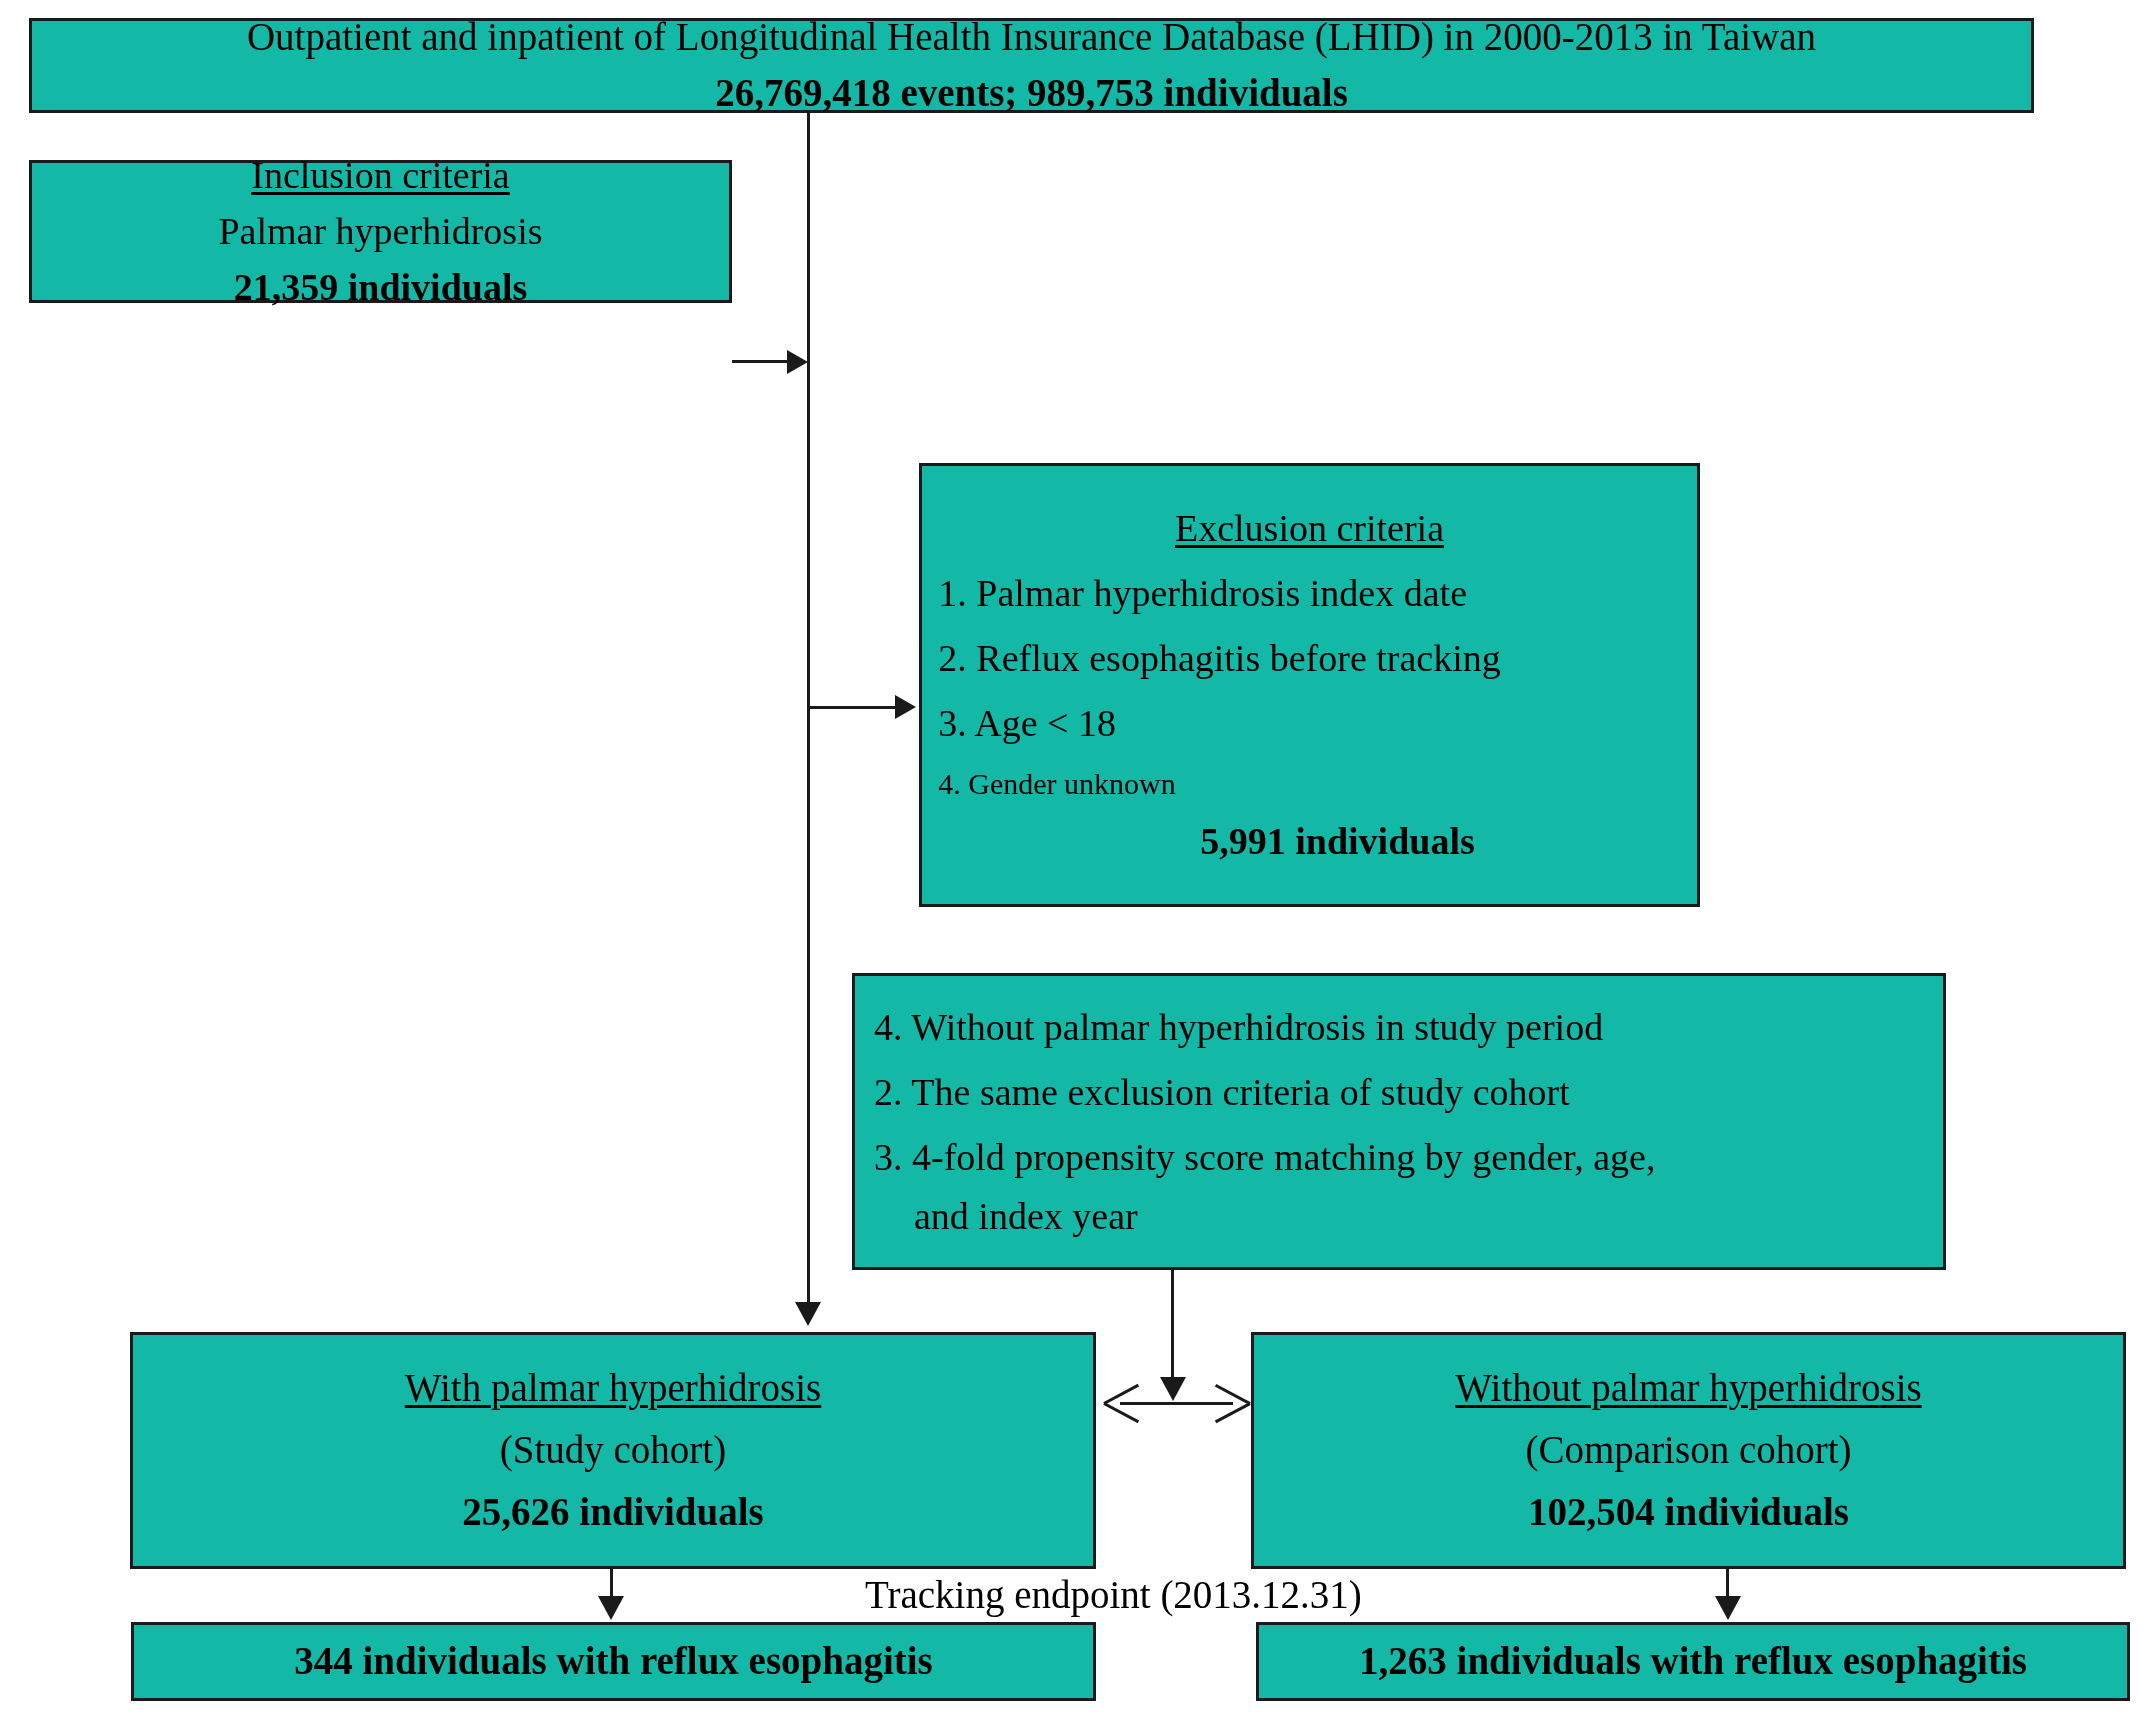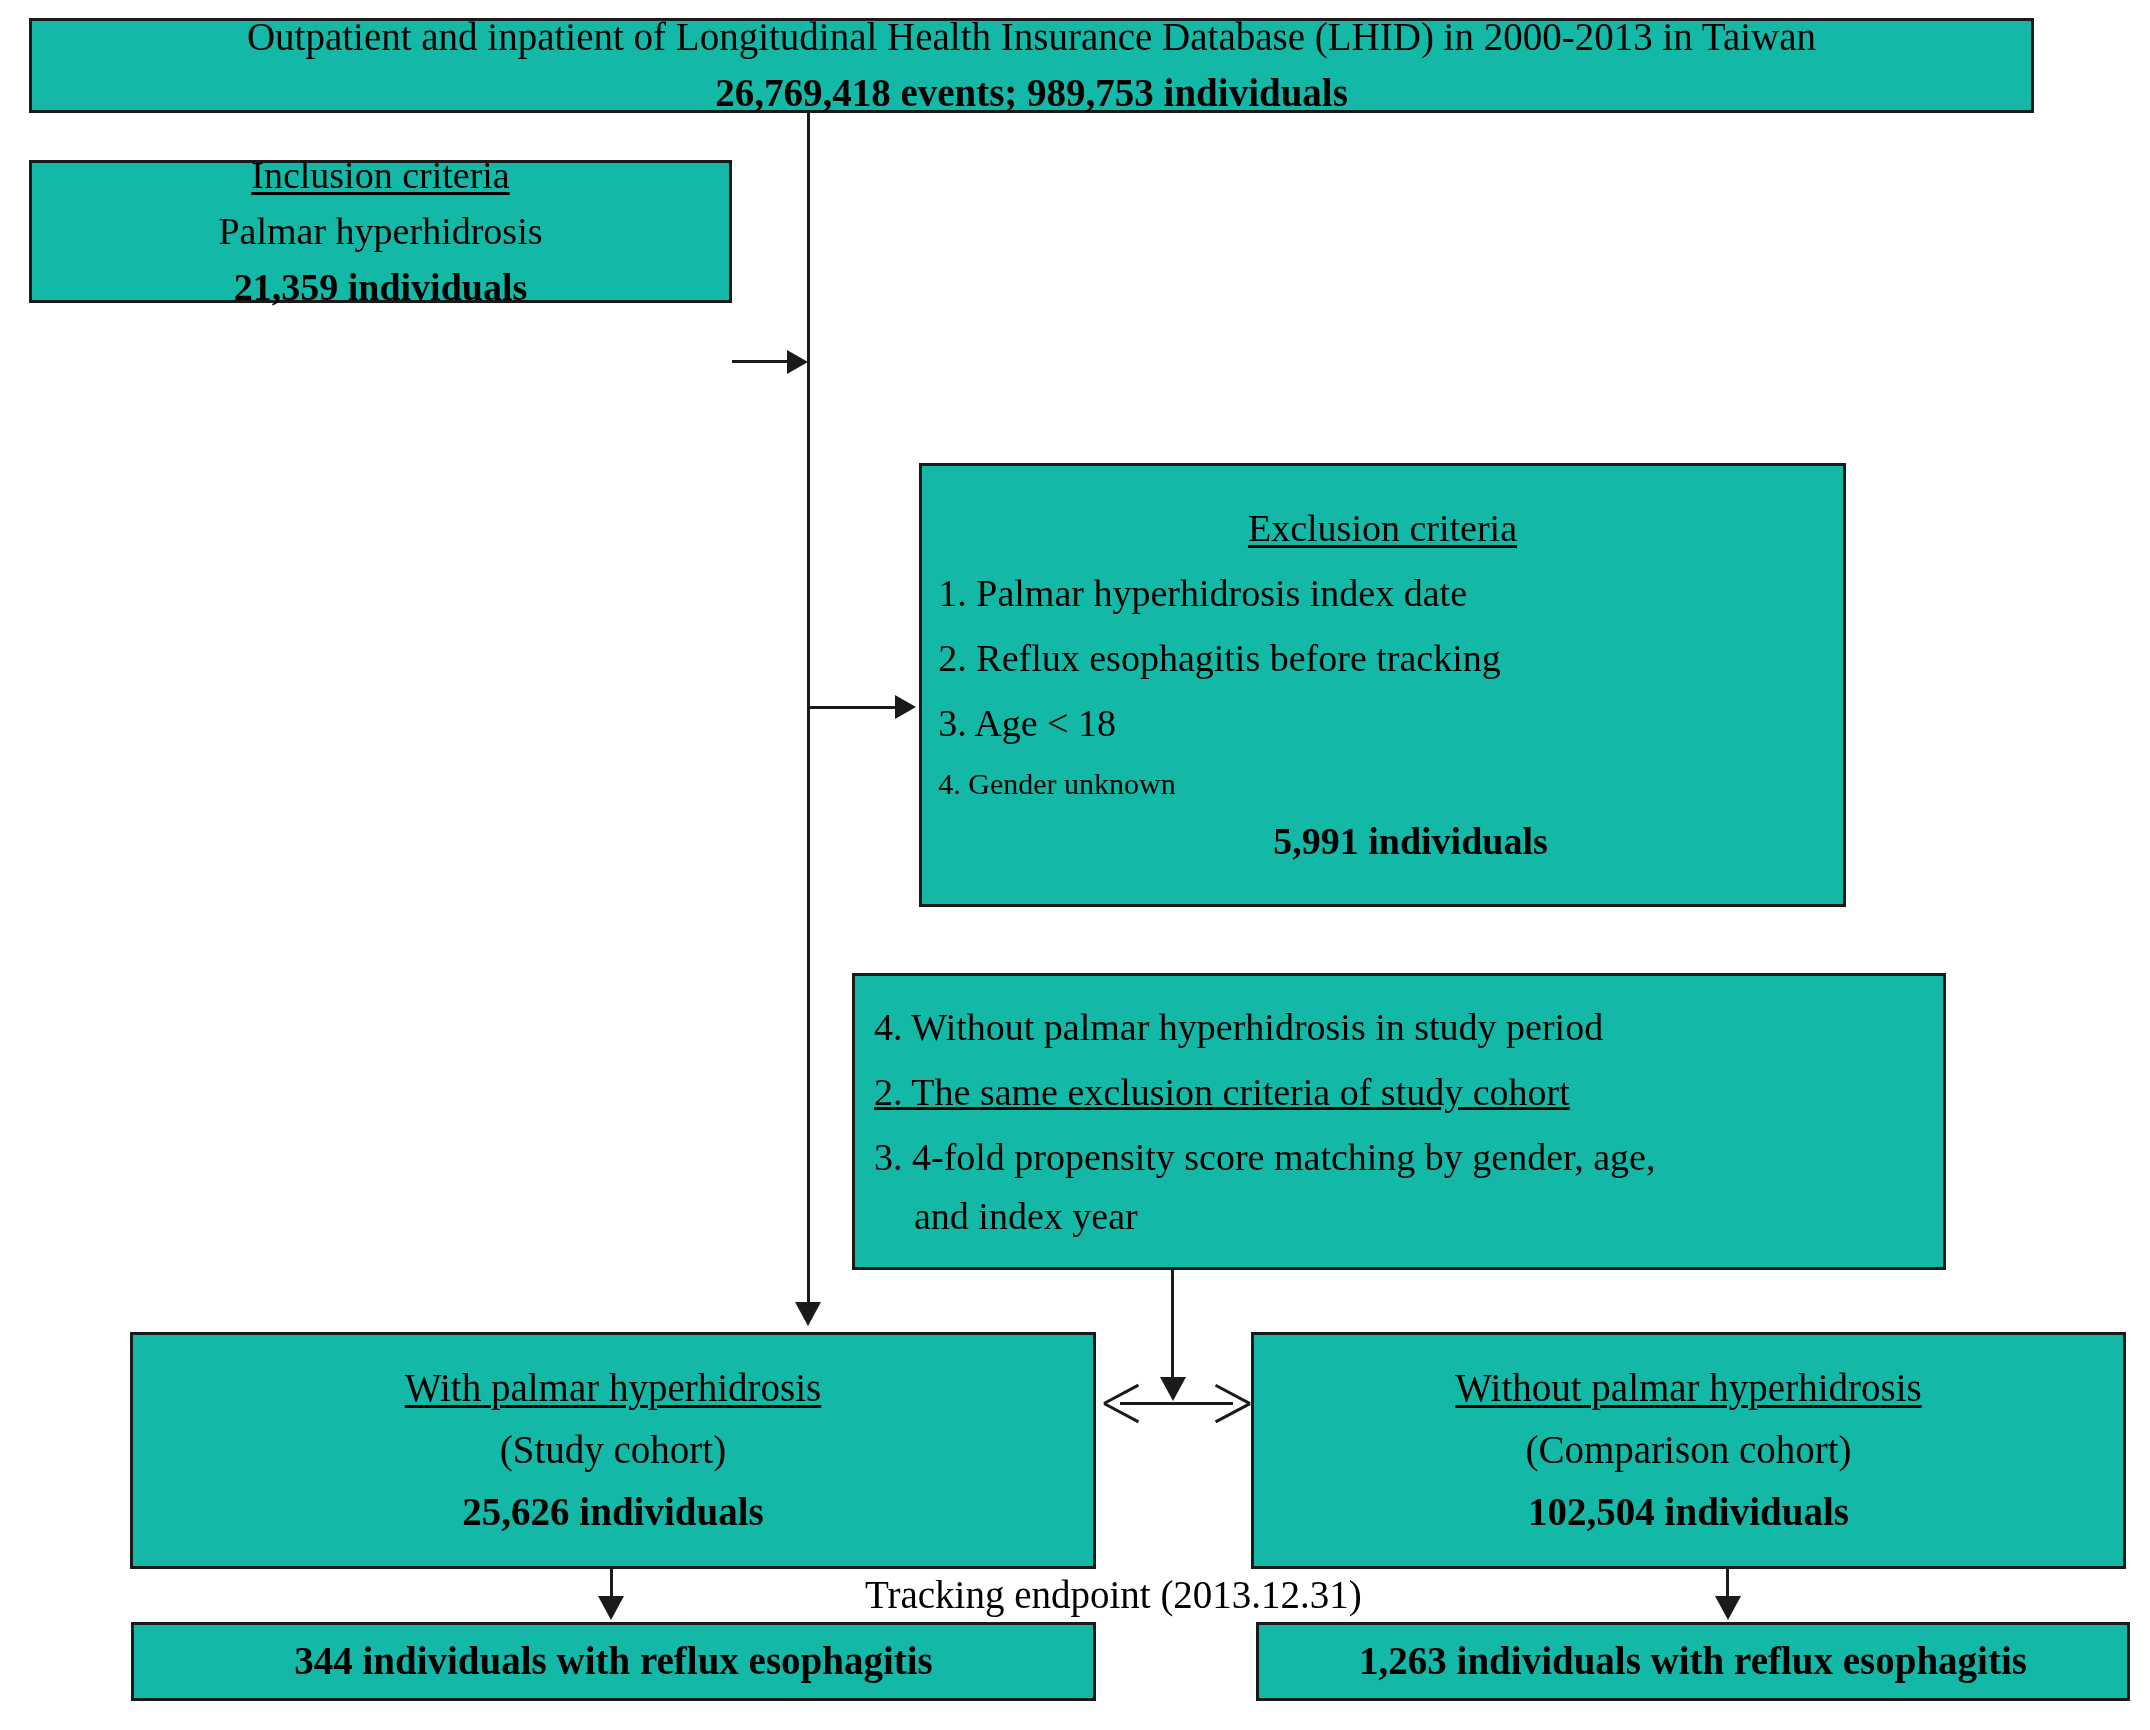--- a/index.html
+++ b/index.html
@@ -101,35 +101,35 @@
 
   <div class="box" style="left:29px; top:160px; width:703px; height:143px; padding:0 12.5px;">
     <div class="line-c u" style="font-size:38px;">Inclusion criteria</div>
     <div class="line-c" style="font-size:38px; margin-top:6.3px;">Palmar hyperhidrosis</div>
     <div class="line-c b" style="font-size:38px; margin-top:6.3px;">21,359 individuals</div>
   </div>
 
   <div class="hline" style="left:732px; top:360px; width:56px;"></div>
   <div class="arrow-right" style="left:787px; top:350px;"></div>
 
-  <div class="box" style="left:919px; top:463px; width:927px; height:444px; padding:8.8px 16.3px;">
+  <div class="box" style="left:919px; top:463px; width:781px; height:444px; padding:8.8px 16.3px;">
     <div class="line-c u" style="font-size:38px;">Exclusion criteria</div>
     <div class="line-l" style="font-size:38px; margin-top:15px;">1. Palmar hyperhidrosis index date</div>
     <div class="line-l" style="font-size:38px; margin-top:15px;">2. Reflux esophagitis before tracking</div>
     <div class="line-l" style="font-size:38px; margin-top:15px;">3. Age &lt; 18</div>
     <div class="line-l" style="font-size:30px; margin-top:15px;">4. Gender unknown</div>
     <div class="line-c b" style="font-size:38px; margin-top:13.8px; padding-left:56px;">5,991 individuals</div>
   </div>
 
   <div class="hline" style="left:808px; top:706px; width:88px;"></div>
   <div class="arrow-right" style="left:895px; top:695px;"></div>
 
   <div class="box" style="left:852px; top:973px; width:1094px; height:297px; padding:10px 19px;">
     <div class="line-l" style="font-size:38px;">4. Without palmar hyperhidrosis in study period</div>
-    <div class="line-l" style="font-size:38px; margin-top:15px;text-decoration:underline;">2. The same exclusion criteria of study cohort</div>
+    <div class="line-l" style="font-size:38px; margin-top:15px;">2. The same exclusion criteria of study cohort</div>
     <div class="line-l" style="font-size:38px; margin-top:15px;">3. 4-fold propensity score matching by gender, age,</div>
     <div class="line-l" style="font-size:38px; margin-top:8.8px; padding-left:40px;">and index year</div>
   </div>
 
   <div class="vline" style="left:1171px; top:1270px; height:116px;"></div>
   <div class="arrow-down" style="left:1160px; top:1377px;"></div>
 
   <div class="box" style="left:130px; top:1332px; width:966px; height:237px; padding:0 23px;">
     <div class="line-c u" style="font-size:39px;">With palmar hyperhidrosis</div>
     <div class="line-c" style="font-size:39px; margin-top:11.3px;">(Study cohort)</div>

